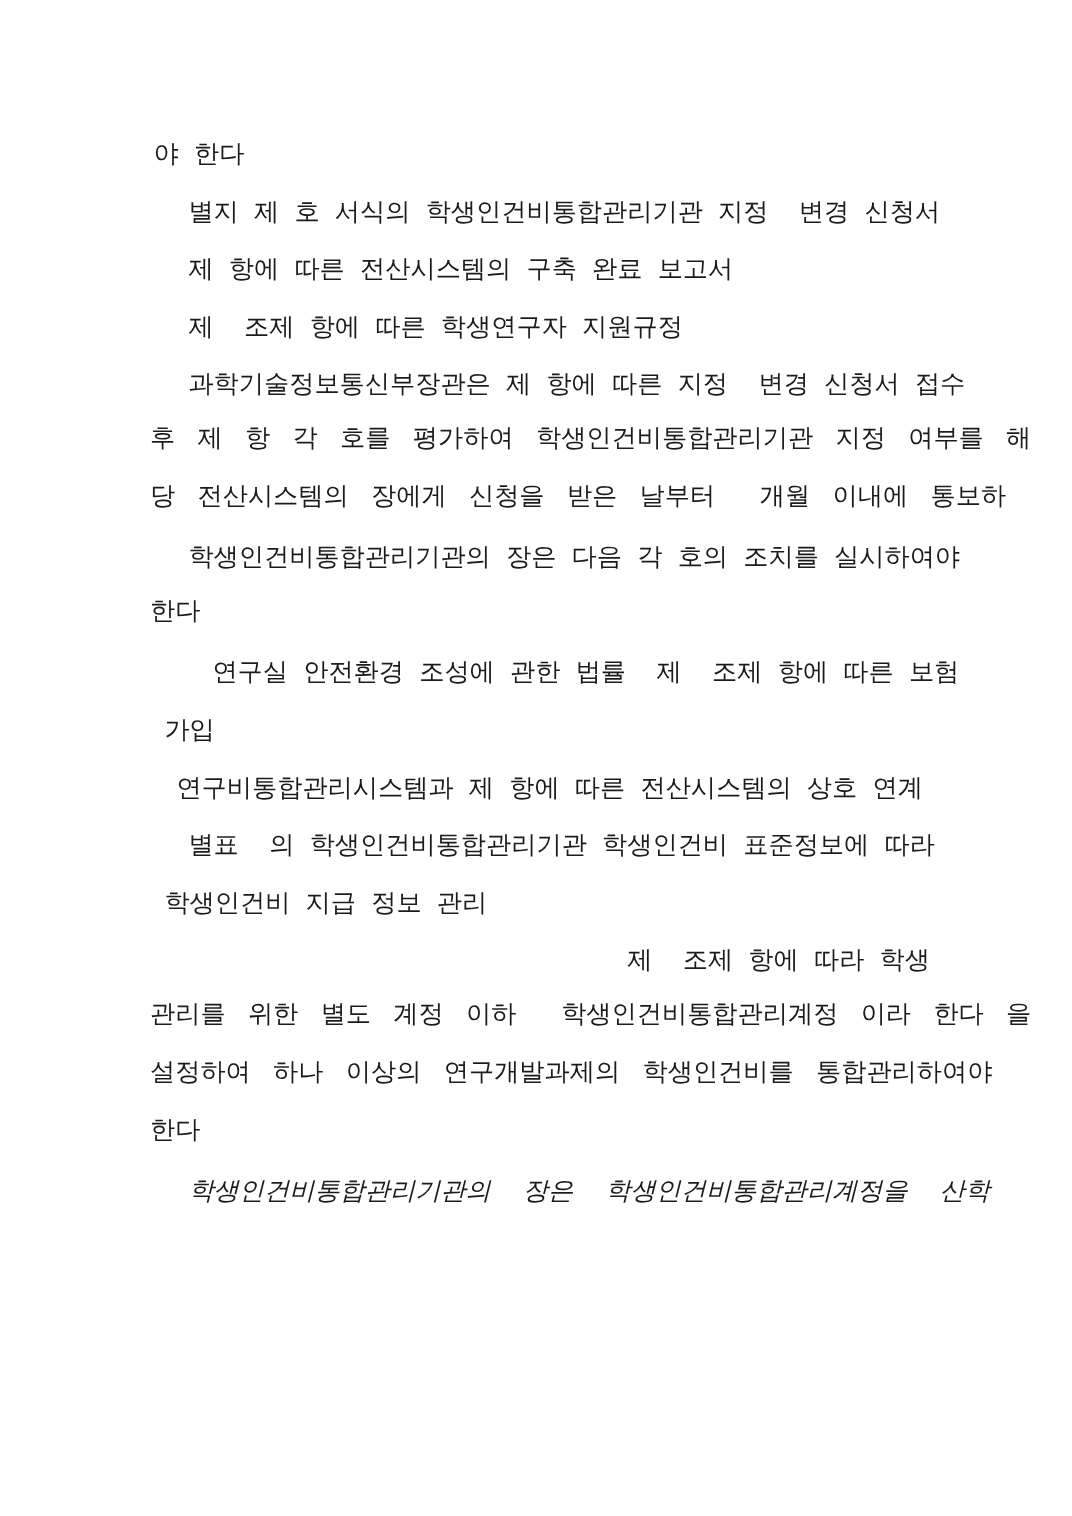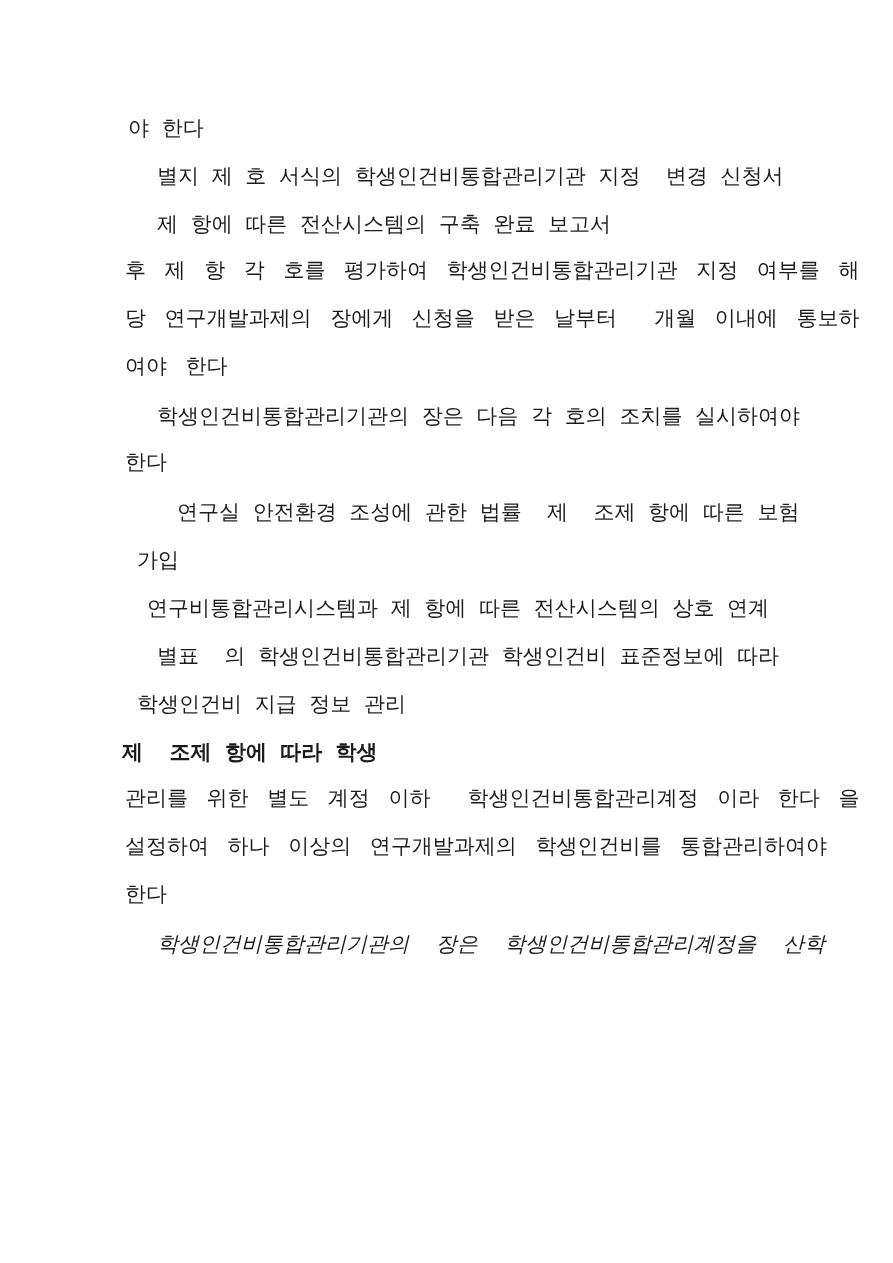--- a/index.html
+++ b/index.html
@@ -30,34 +30,35 @@
     word-spacing: 6px;
     text-rendering: optimizeLegibility;
   }
   
   .i0 { padding-left: 3px; font-family: Liberation Mono, monospace; }    
   .i1 { padding-left: 6px; }    
   .i2 { padding-left: 15px; }   
   .i3 { padding-left: 25px; }   
   .i4 { padding-left: 35px; }   
   .i5 { padding-left: 55px; }   
-  .right { text-align: left; padding-left: 0; font-weight: bold; }
+  .right { text-align: right; padding-left: 0; }
   .ws-wide { word-spacing: 20px; font-style: italic; } 
 </style>
 </head>
 <body>
 
 <div class="page">
   <div class="text-block">
     <div class="line i1">야 한다</div>
     <div class="line i4">별지 제 호 서식의 학생인건비통합관리기관 지정  변경 신청서</div>
     <div class="line i4">제 항에 따른 전산시스템의 구축 완료 보고서</div>
+    <div class="line i4">제  조제 항에 따른 학생연구자 지원규정</div>
+    <div class="line i4">과학기술정보통신부장관은 제 항에 따른 지정  변경 신청서 접수</div>
     <div class="line i0">후 제 항 각 호를 평가하여 학생인건비통합관리기관 지정 여부를 해</div>
-    <div class="line i0">당 연구개발과제의 장에게 신청을 받은 날부터  개월 이내에 통보하</div>
-    <div class="line i0">여야 한다</div>
+    <div class="line i0">당 전산시스템의 장에게 신청을 받은 날부터  개월 이내에 통보하</div>
     <div class="line i4">학생인건비통합관리기관의 장은 다음 각 호의 조치를 실시하여야</div>
     <div class="line i0">한다</div>
     <div class="line i5">연구실 안전환경 조성에 관한 법률  제  조제 항에 따른 보험</div>
     <div class="line i2">가입</div>
     <div class="line i3">연구비통합관리시스템과 제 항에 따른 전산시스템의 상호 연계</div>
     <div class="line i4">별표  의 학생인건비통합관리기관 학생인건비 표준정보에 따라</div>
     <div class="line i2">학생인건비 지급 정보 관리</div>
     <div class="line right">제  조제 항에 따라 학생</div>
     <div class="line i0">관리를 위한 별도 계정 이하  학생인건비통합관리계정 이라 한다 을</div>
     <div class="line i0">설정하여 하나 이상의 연구개발과제의 학생인건비를 통합관리하여야</div>

